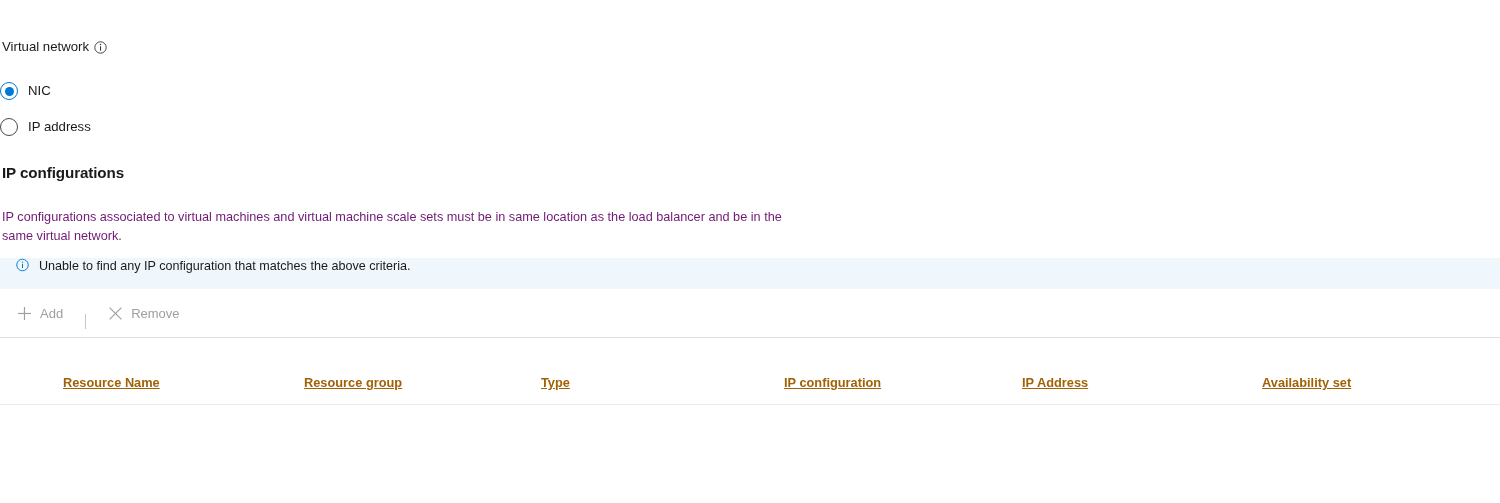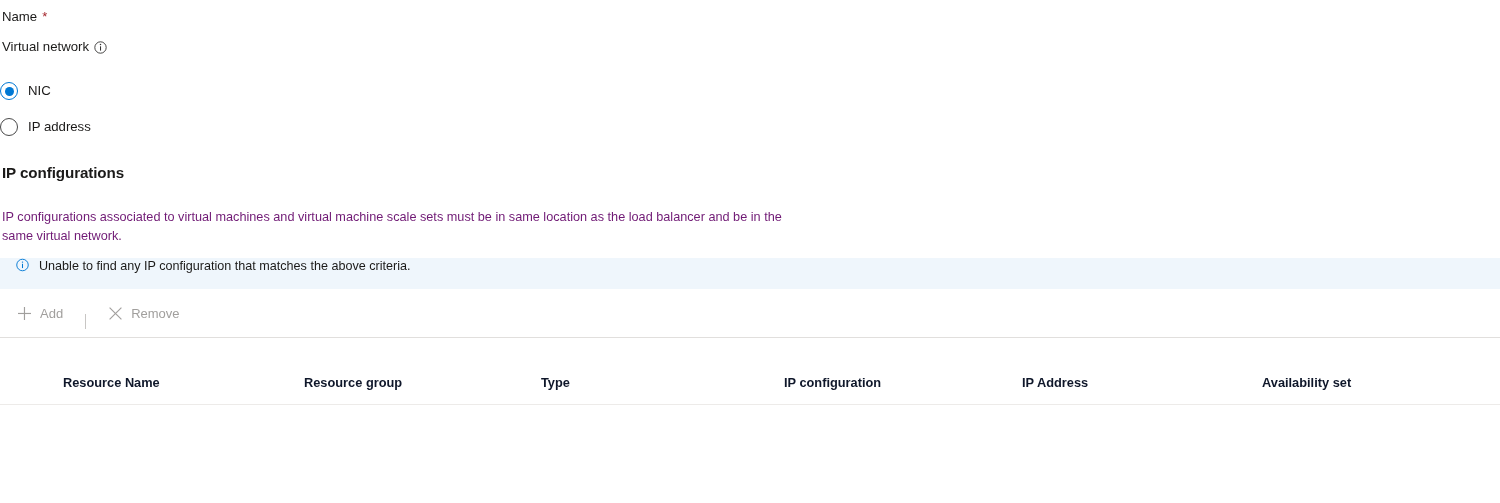--- a/index.html
+++ b/index.html
@@ -225,38 +225,35 @@
   .table-head {
     position: relative;
     height: 66px;
     border-bottom: 1px solid #edebe9;
   }
   .th {
     position: absolute;
     top: 37px;
     font-size: 12.8px;
     font-weight: bold;
-    color: #0f172a;
+    color: #a16207;
     white-space: nowrap;
+    text-decoration: underline;
   }
   .table-body {
     height: 98px;
     background: #ffffff;
   }
 </style>
 </head>
 <body>
 
 <div class="form-area">
 
   <div class="form-row" style="top:8px;">
-    <div class="form-label">
-      <span>Name</span>
-        <span class="req-star">*</span>
-    </div>
   </div>
 
   <div class="form-row" style="top:38px;">
     <div class="form-label">
       <span>Virtual network</span>
       <span class="info-glyph">
         <svg width="13" height="13" viewBox="0 0 13 13">
           <circle cx="6.5" cy="6.5" r="5.7" fill="none" stroke="#323130" stroke-width="0.9"></circle>
           <circle cx="6.5" cy="3.6" r="0.75" fill="#323130"></circle>
           <rect x="6.0" y="5.3" width="1.05" height="4.3" fill="#323130"></rect>

